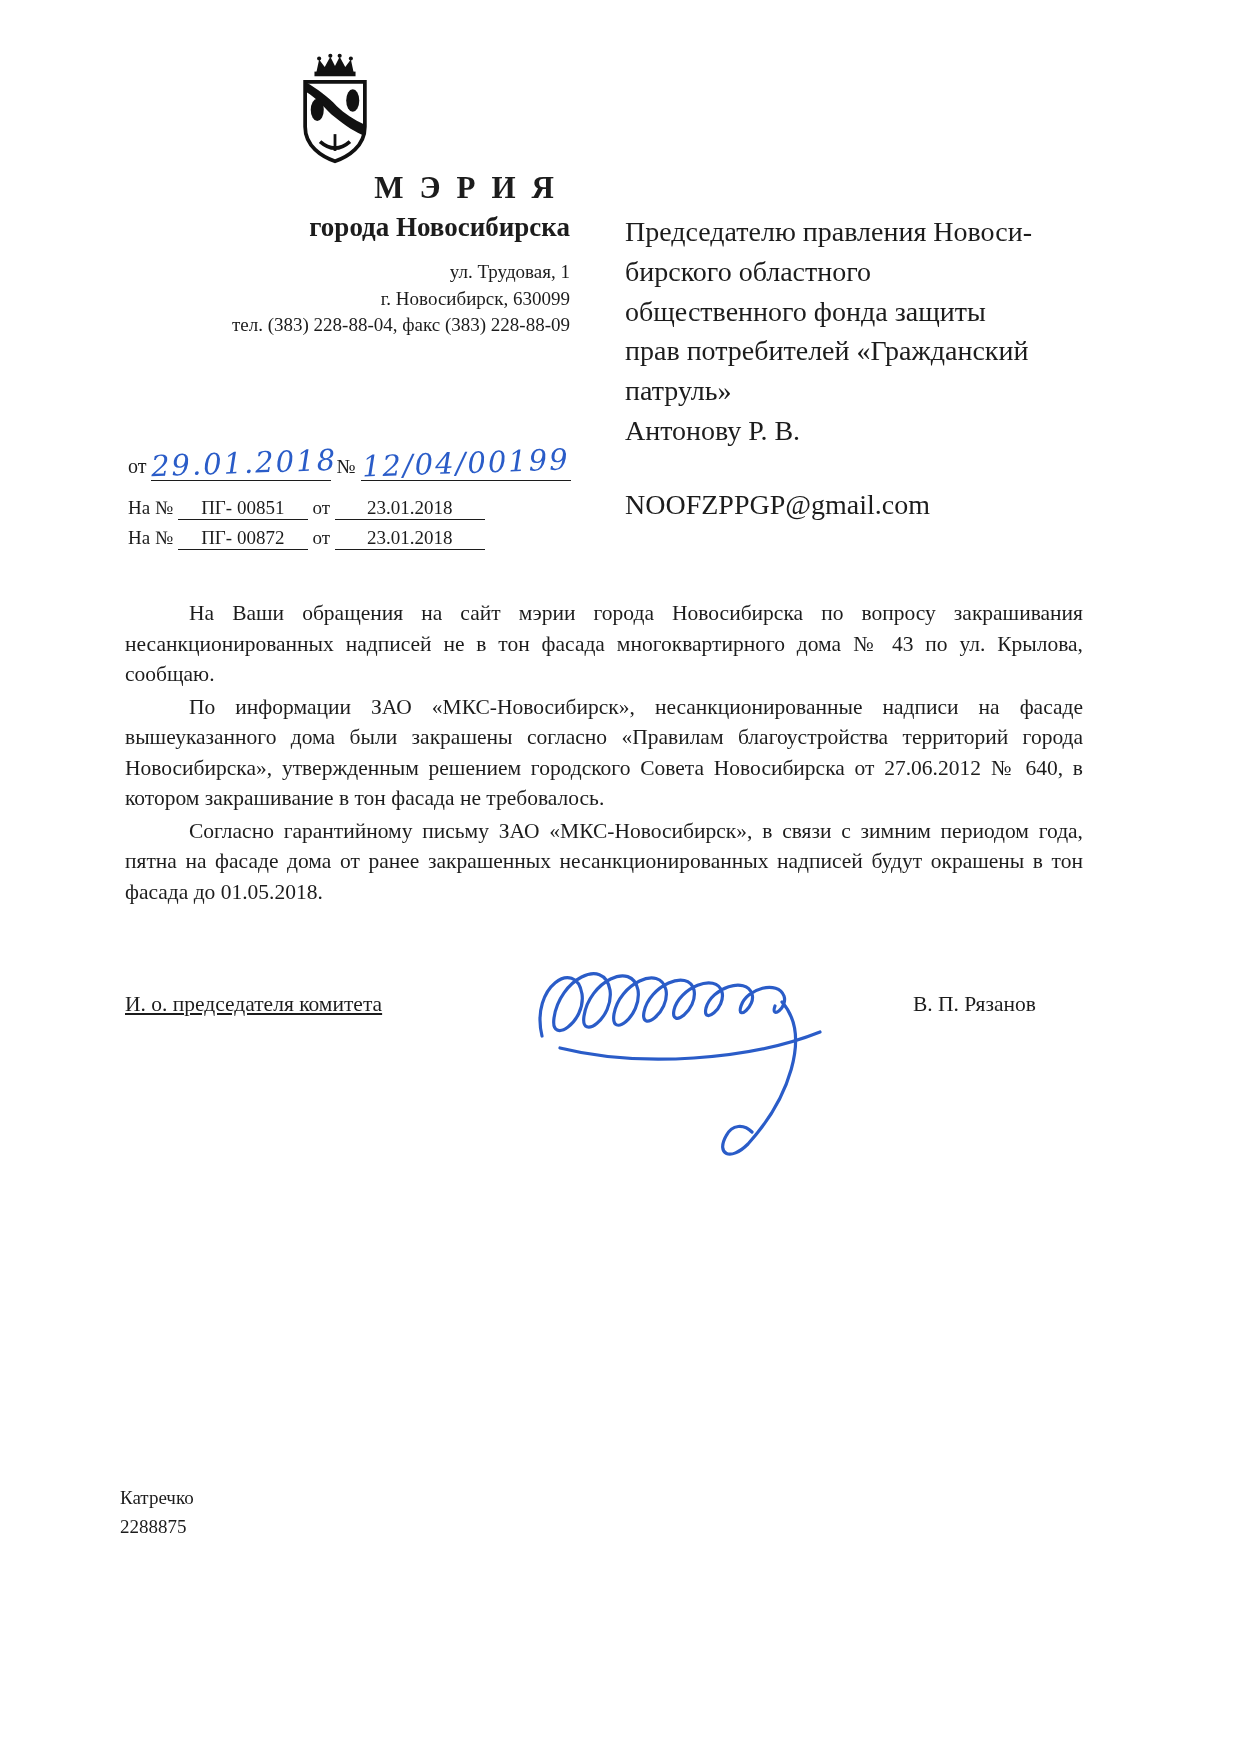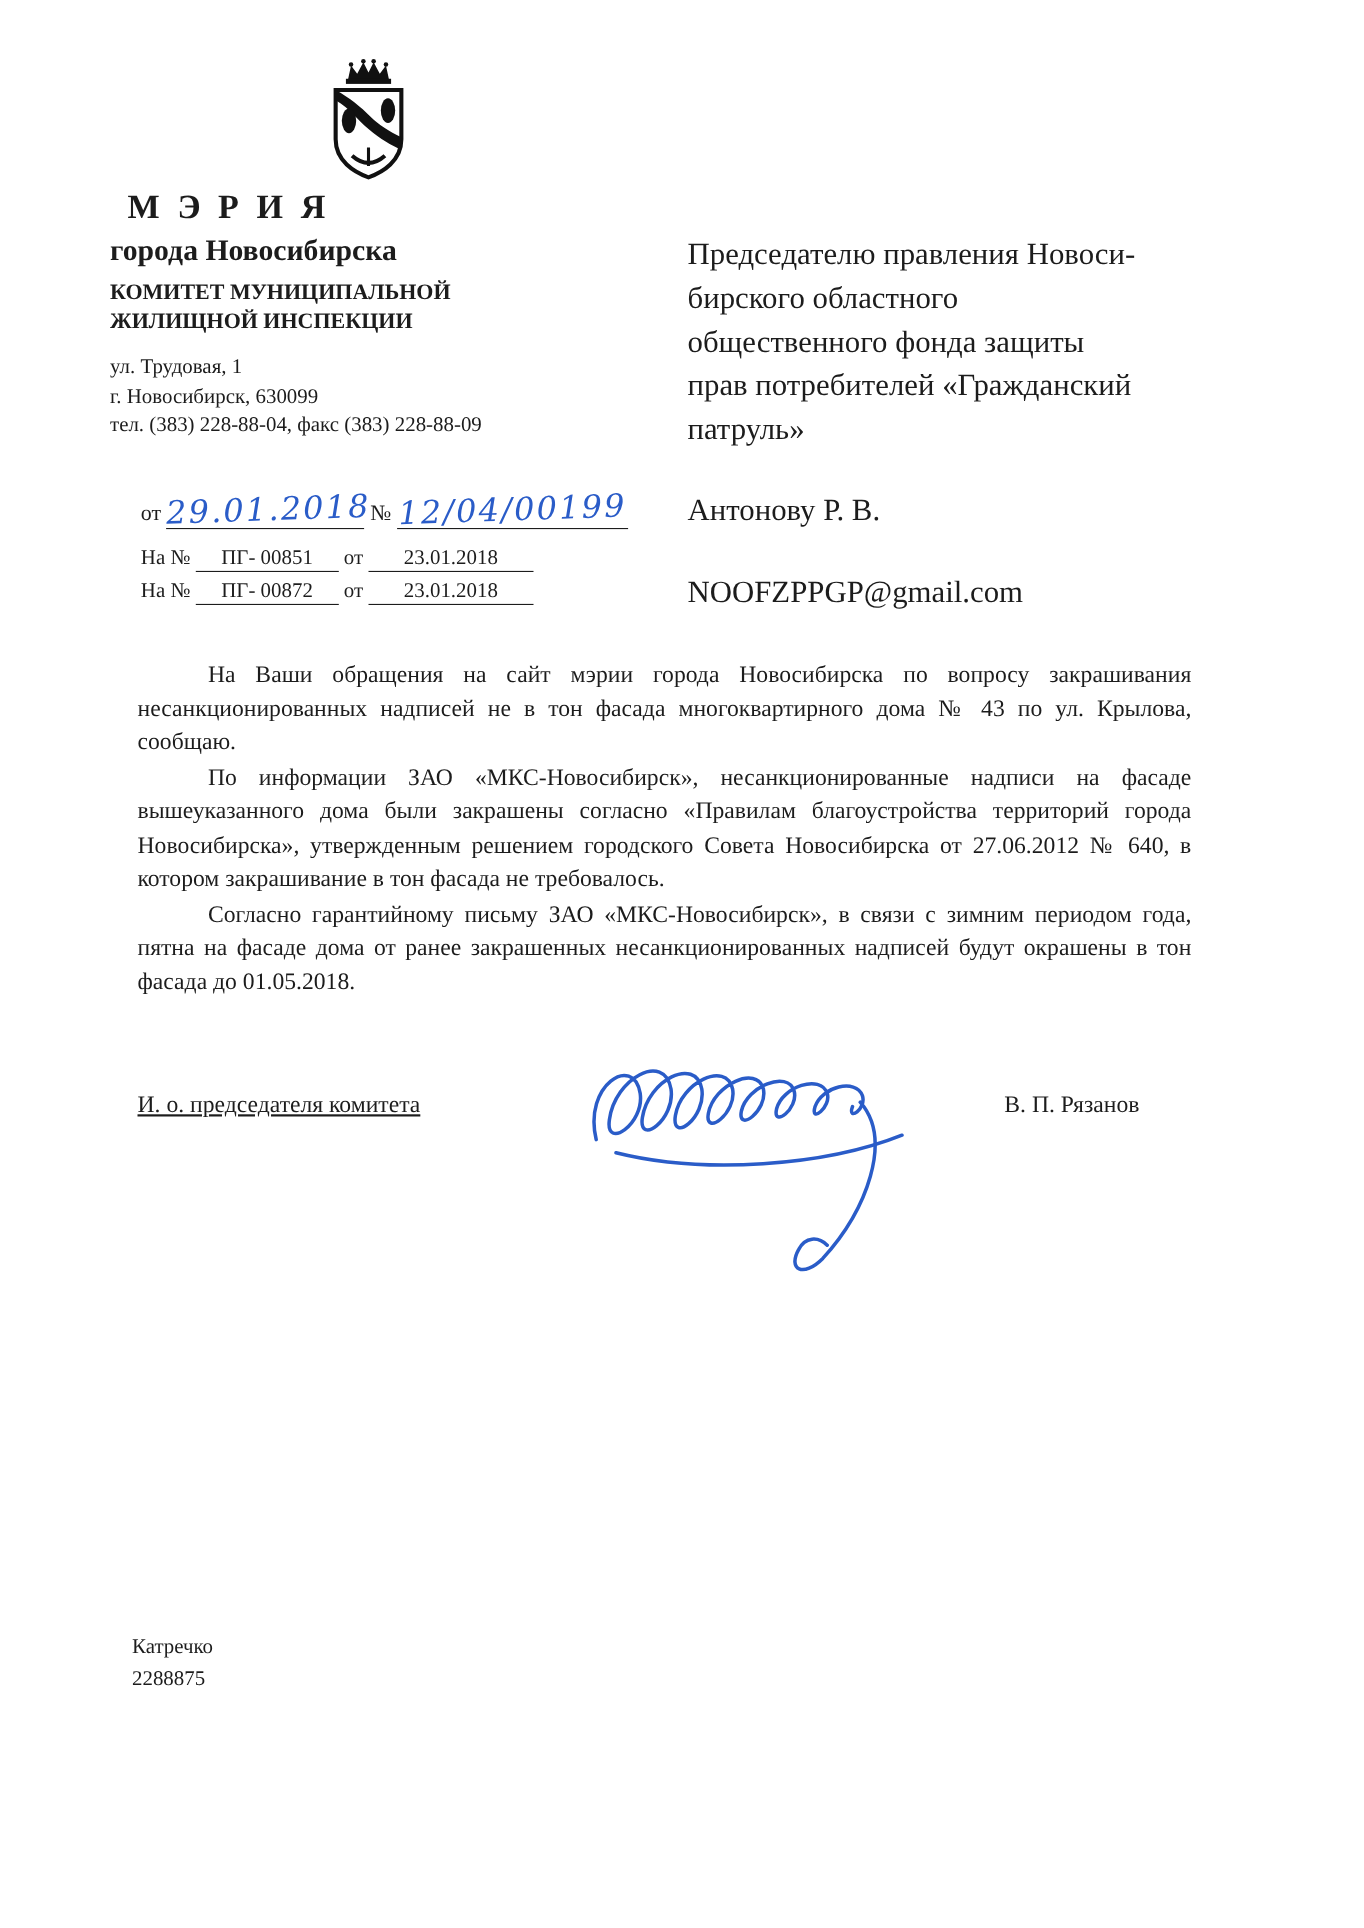--- a/index.html
+++ b/index.html
@@ -8,21 +8,21 @@
     width:1240px; height:1753px;
     background:#ffffff;
     font-family:"Liberation Serif", serif;
     color:#1c1c1c;
     position:relative;
     overflow:hidden;
   }
   .abs { position:absolute; }
 
   
-  .org-col { left:100px; top:52px; width:470px; text-align:left; }
+  .org-col { left:100px; top:52px; width:470px; text-align:right; }
   .emblem { width:96px; height:112px; margin:0 auto 6px auto; display:block; }
   .org-title { font-size:31px; font-weight:bold; letter-spacing:16px; padding-left:16px; margin-top:4px; }
   .org-city { font-size:27px; font-weight:bold; margin-top:6px; }
   .dept { font-size:19px; line-height:1.32; margin-top:10px; }
   .committee { font-size:20px; font-weight:bold; line-height:1.3; margin-top:10px; }
   .addr { font-size:19px; line-height:1.4; margin-top:16px; }
 
   
   .outline-row { left:128px; top:446px; width:470px; font-size:20px; }
   .hand {
@@ -34,21 +34,21 @@
     transform:rotate(-2deg);
     display:inline-block;
   }
   .uline { display:inline-block; border-bottom:1.5px solid #1c1c1c; text-align:center; }
   .ref-row { left:128px; top:0; width:470px; font-size:19px; }
   .ref-num { width:130px; }
   .ref-date { width:150px; }
 
   
   .recipient { left:625px; top:212px; width:420px; font-size:28px; line-height:1.42; }
-  .recipient .name { margin-top:34px; }
+  .recipient .name { }
   .recipient .email { margin-top:34px; }
 
   
   .body-text { left:125px; top:598px; width:958px; font-size:21.5px; line-height:1.42; text-align:justify; }
   .body-text p { margin:0 0 2px 0; text-indent:64px; }
 
   
   .sig-title { left:125px; top:992px; font-size:21.5px;text-decoration:underline; }
   .sig-name  { left:913px; top:992px; font-size:21.5px; }
   .sig-img   { left:520px; top:940px; }
@@ -78,24 +78,20 @@
     <ellipse cx="69" cy="52" rx="7" ry="12" fill="#111"></ellipse>
 
     <path d="M34,96 Q50,110 66,96" fill="none" stroke="#111" stroke-width="4"></path>
     <path d="M50,88 L50,106" stroke="#111" stroke-width="3"></path>
   </svg>
 
   <div class="org-title">МЭРИЯ</div>
   <div class="org-city">города Новосибирска</div>
 
 
-  <div class="committee">
-    <div>КОМИТЕТ МУНИЦИПАЛЬНОЙ</div>
-    <div>ЖИЛИЩНОЙ ИНСПЕКЦИИ</div>
-  </div>
 
   <div class="addr">
     <div>ул. Трудовая, 1</div>
     <div>г. Новосибирск, 630099</div>
     <div>тел. (383) 228-88-04, факс (383) 228-88-09</div>
   </div>
 </div>
 
 <div class="abs outline-row">
   <span>от</span>

